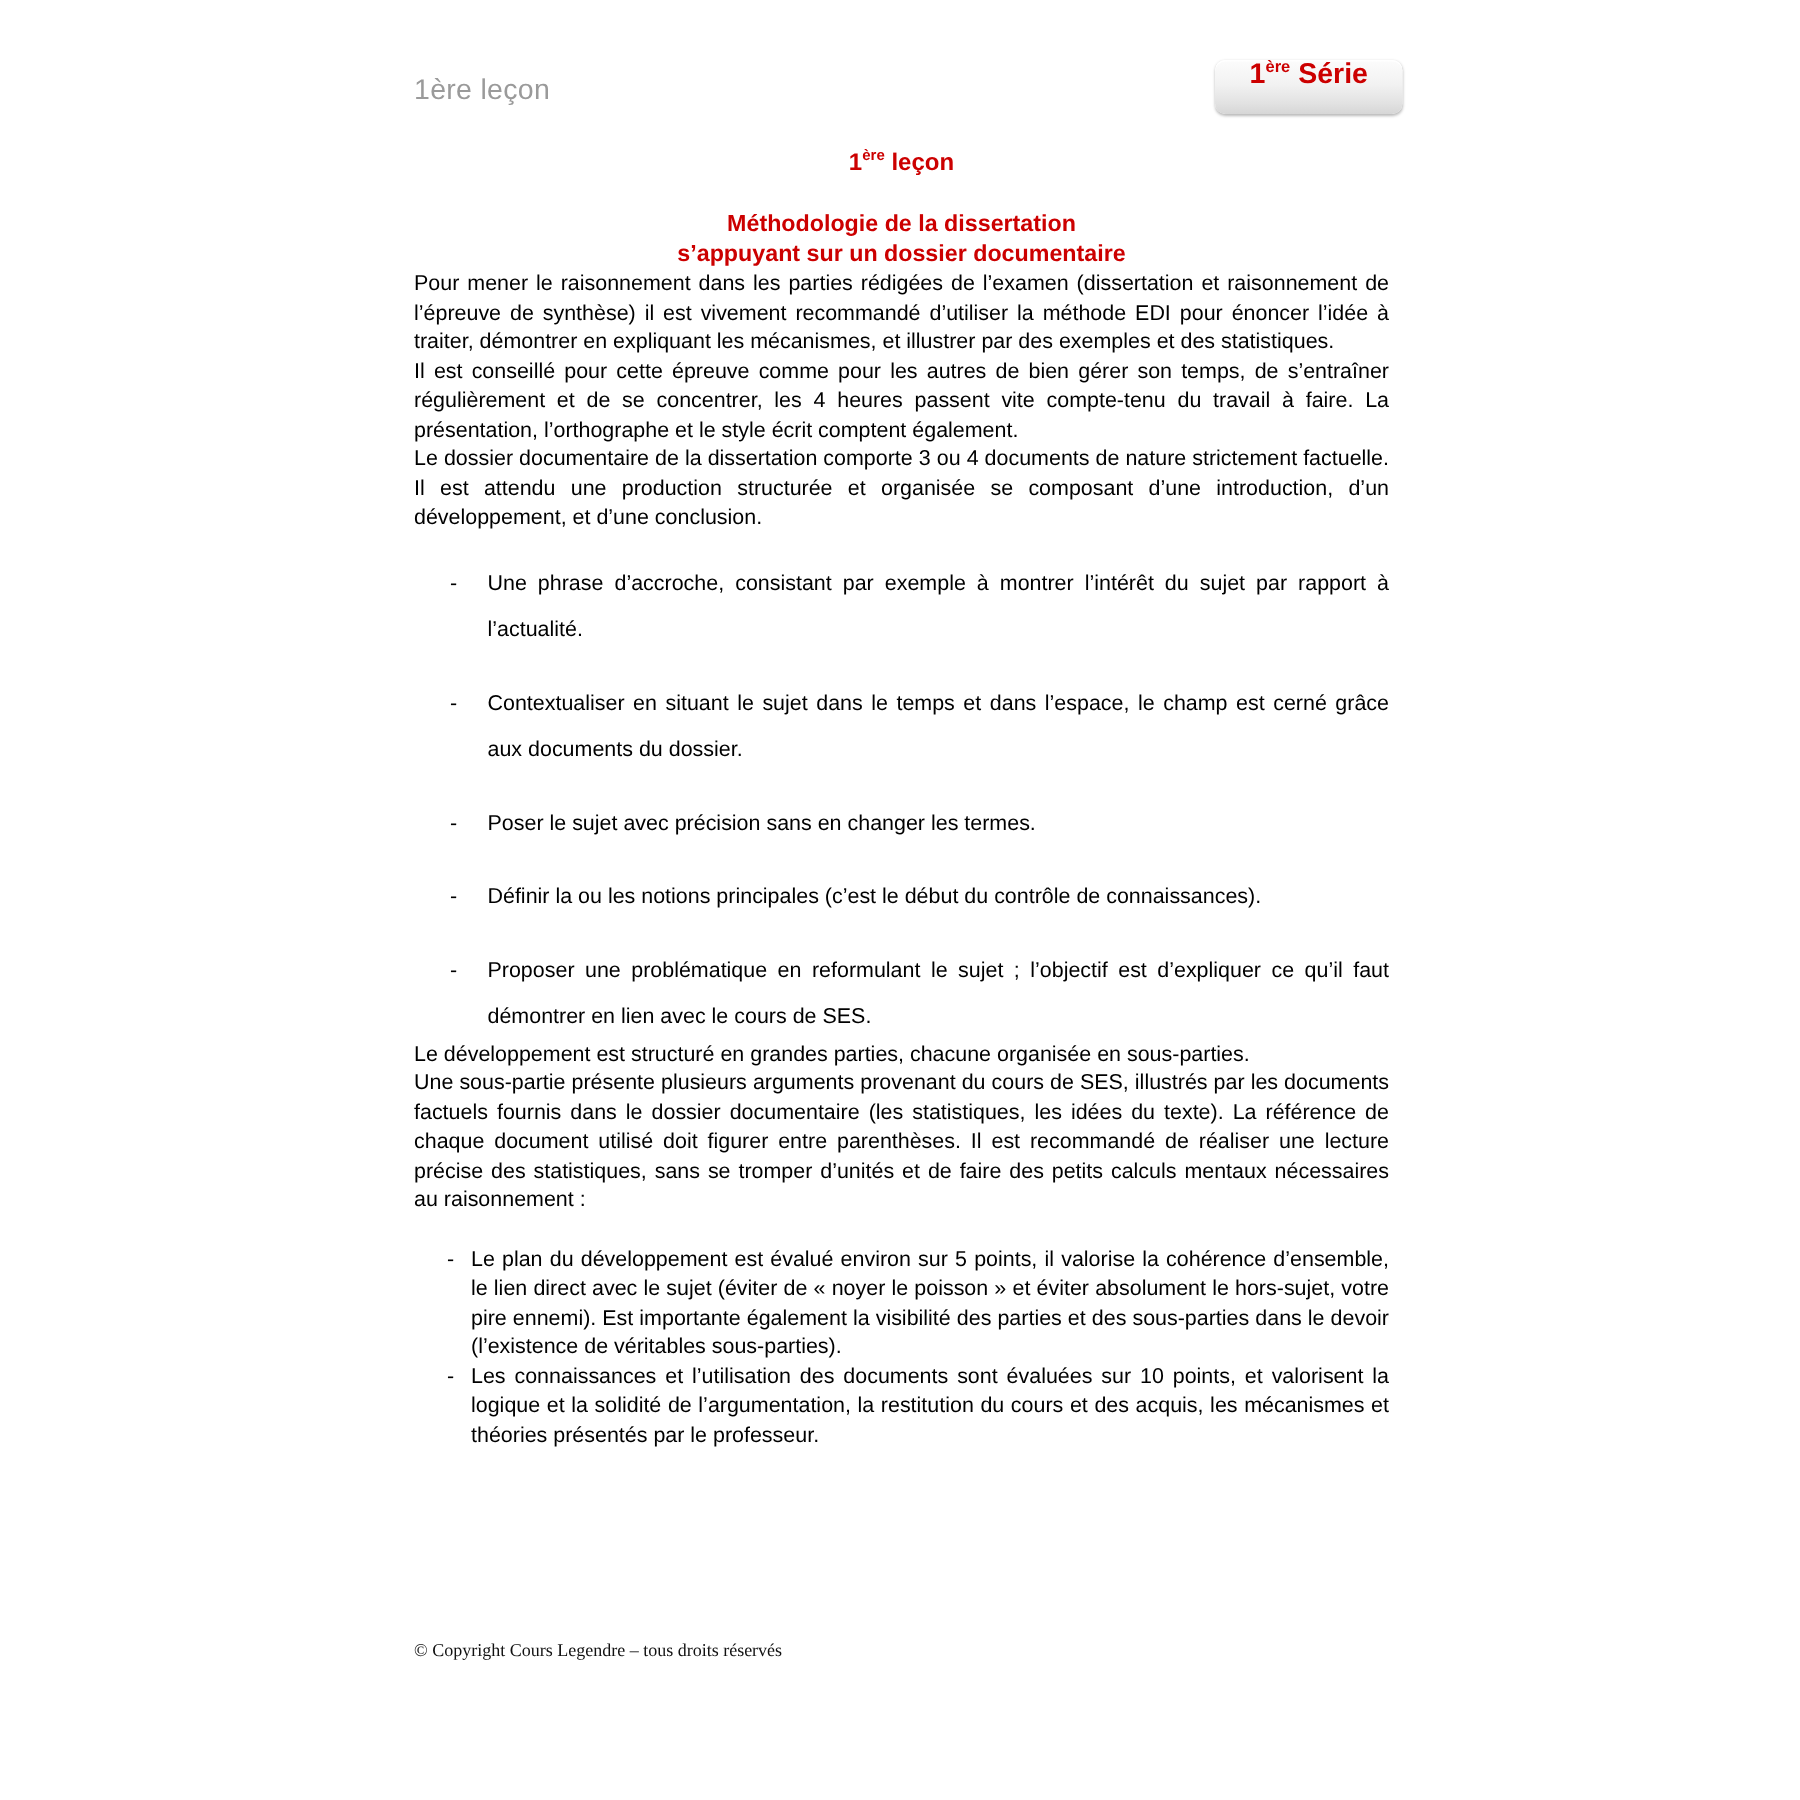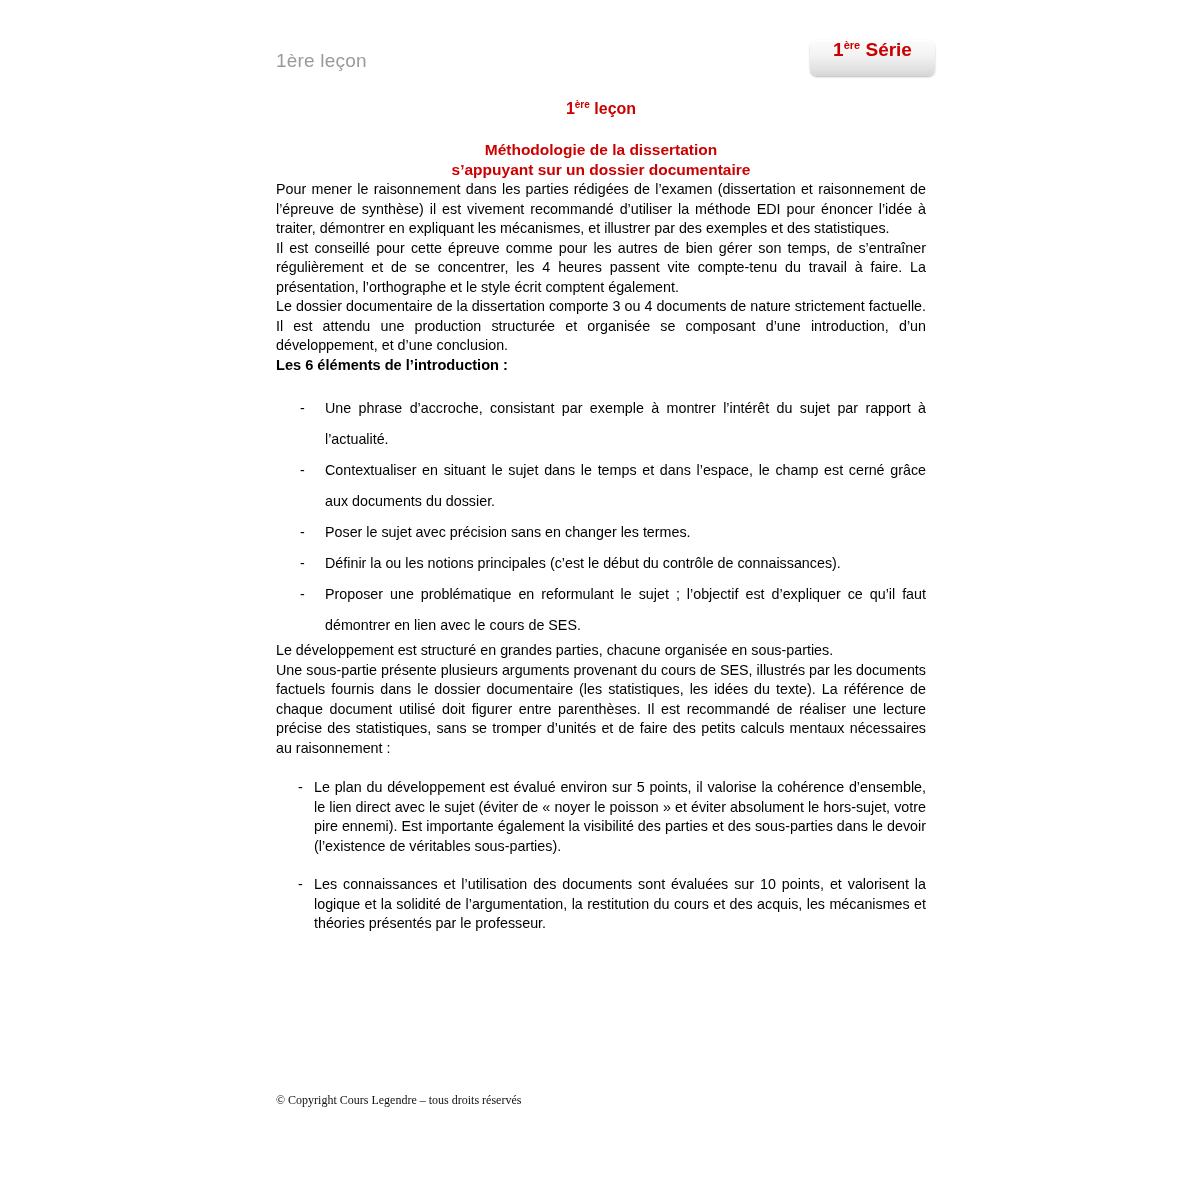--- a/index.html
+++ b/index.html
@@ -123,41 +123,41 @@
     margin-top: 18px;
     padding-left: 24px;
   }
   ul.dash-list.intro-list > li {
     position: relative;
     padding-left: 25px;
     font-size: 14.3px;
     line-height: 31px;
     text-align: justify;
     margin-bottom: 0;
+    margin-top: 18px;
   }
   ul.dash-list.intro-list > li::before {
     content: "-";
     position: absolute;
     left: 0;
     top: 0;
   }
 
   ul.dash-list.dev-list {
     margin-top: 20px;
     padding-left: 22px;
   }
   ul.dash-list.dev-list > li {
     position: relative;
     padding-left: 16px;
     font-size: 14.3px;
     line-height: 19.5px;
     text-align: justify;
   }
   ul.dash-list.dev-list > li + li {
-    margin-top: 19px;
   }
   ul.dash-list.dev-list > li::before {
     content: "-";
     position: absolute;
     left: 0;
     top: 0;
   }
 
   b, strong { font-weight: normal; }
 
@@ -193,21 +193,20 @@
       <div>Méthodologie de la dissertation</div>
       <div>s’appuyant sur un dossier documentaire</div>
     </div>
 
     <p class="para gap-lg"><span>Pour mener le raisonnement dans </span><b>les parties rédigées</b><span> de l’examen (dissertation et raisonnement de l’épreuve de synthèse) il est vivement recommandé d’utiliser la méthode </span><b>EDI</b><span> pour </span><b>énoncer</b><span> l’idée à traiter, </span><b>démontrer</b><span> en expliquant les mécanismes, et </span><b>illustrer</b><span> par des exemples et des statistiques.</span></p>
 
     <p class="para gap-md">Il est conseillé pour cette épreuve comme pour les autres de bien gérer son temps, de s’entraîner régulièrement et de se concentrer, les 4 heures passent vite compte-tenu du travail à faire. La présentation, l’orthographe et le style écrit comptent également.</p>
 
     <p class="para gap-md"><b>Le dossier documentaire</b><span> de la dissertation comporte 3 ou 4 documents de nature strictement factuelle. Il est attendu une </span><b>production structurée</b><span> et organisée se composant d’une introduction, d’un développement, et d’une conclusion.</span></p>
 
-    <p class="section-head gap-md">Les 6 éléments de l’introduction :</p>
 
     <ul class="dash-list intro-list">
       <li>Une phrase d’accroche, consistant par exemple à montrer l’intérêt du sujet par rapport à l’actualité.</li>
       <li>Contextualiser en situant le sujet dans le temps et dans l’espace, le champ est cerné grâce aux documents du dossier.</li>
       <li>Poser le sujet avec précision sans en changer les termes.</li>
       <li>Définir la ou les notions principales (c’est le début du contrôle de connaissances).</li>
       <li>Proposer une problématique en reformulant le sujet ; l’objectif est d’expliquer ce qu’il faut démontrer en lien avec le cours de SES.</li>
     </ul>
 
 

